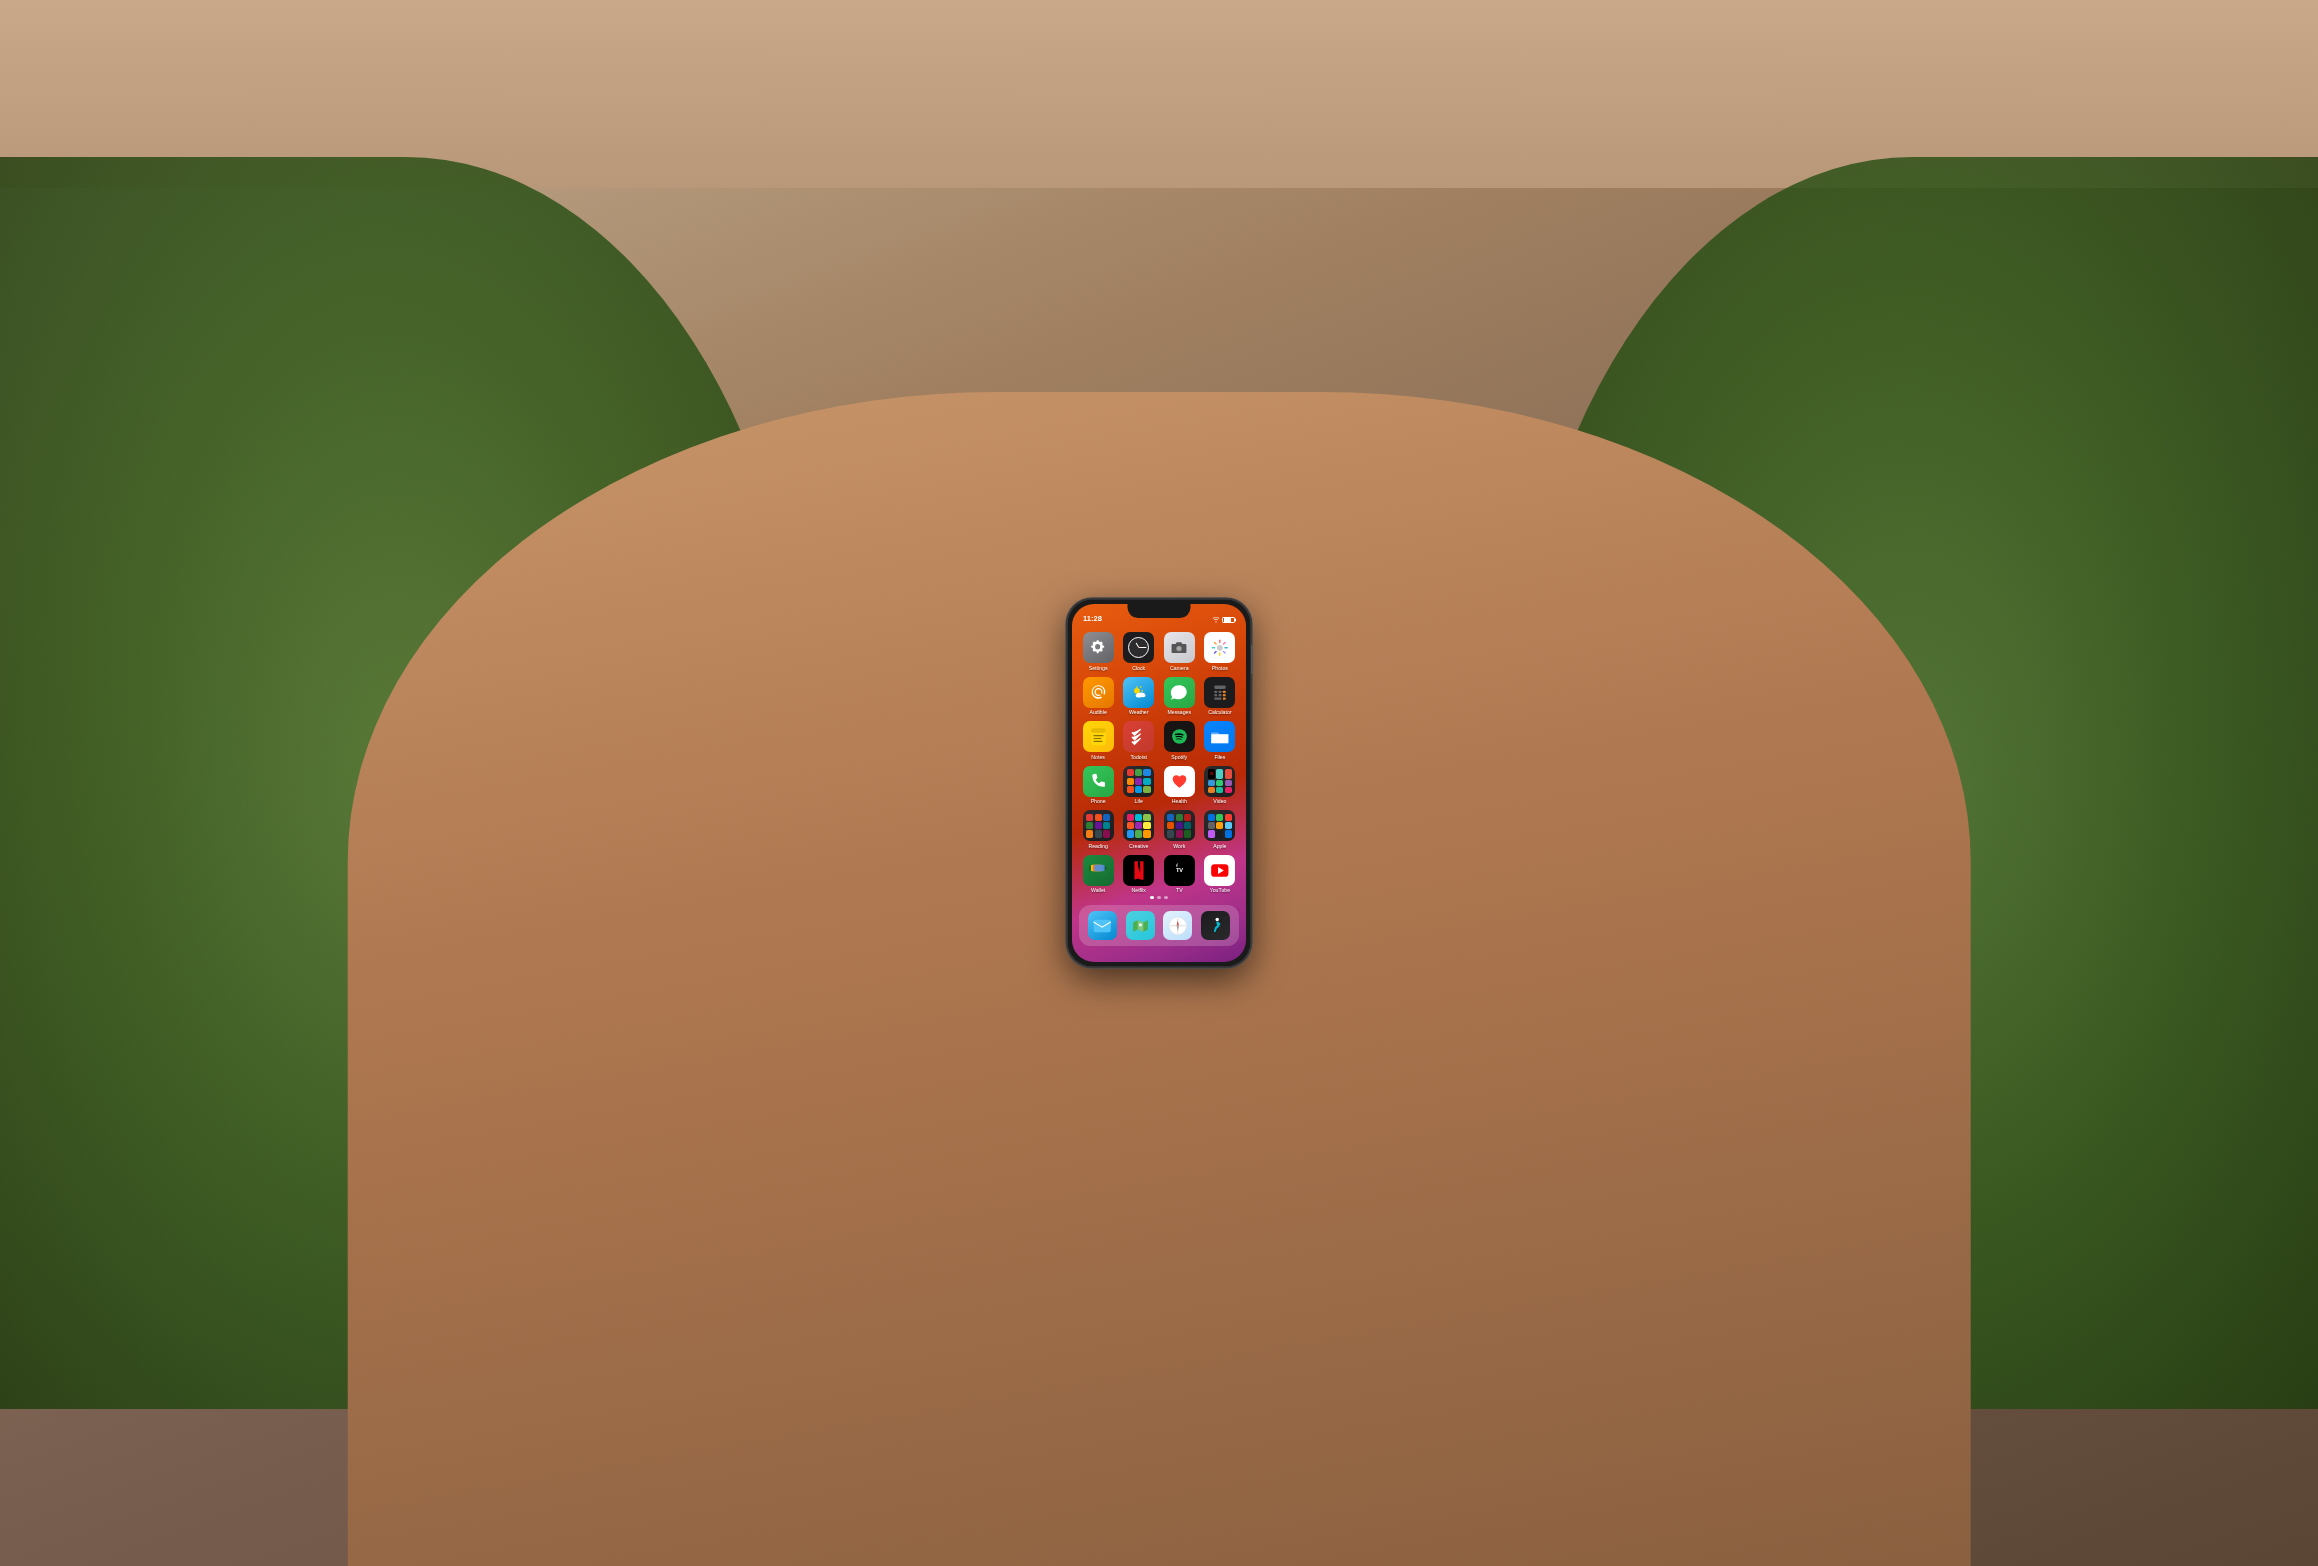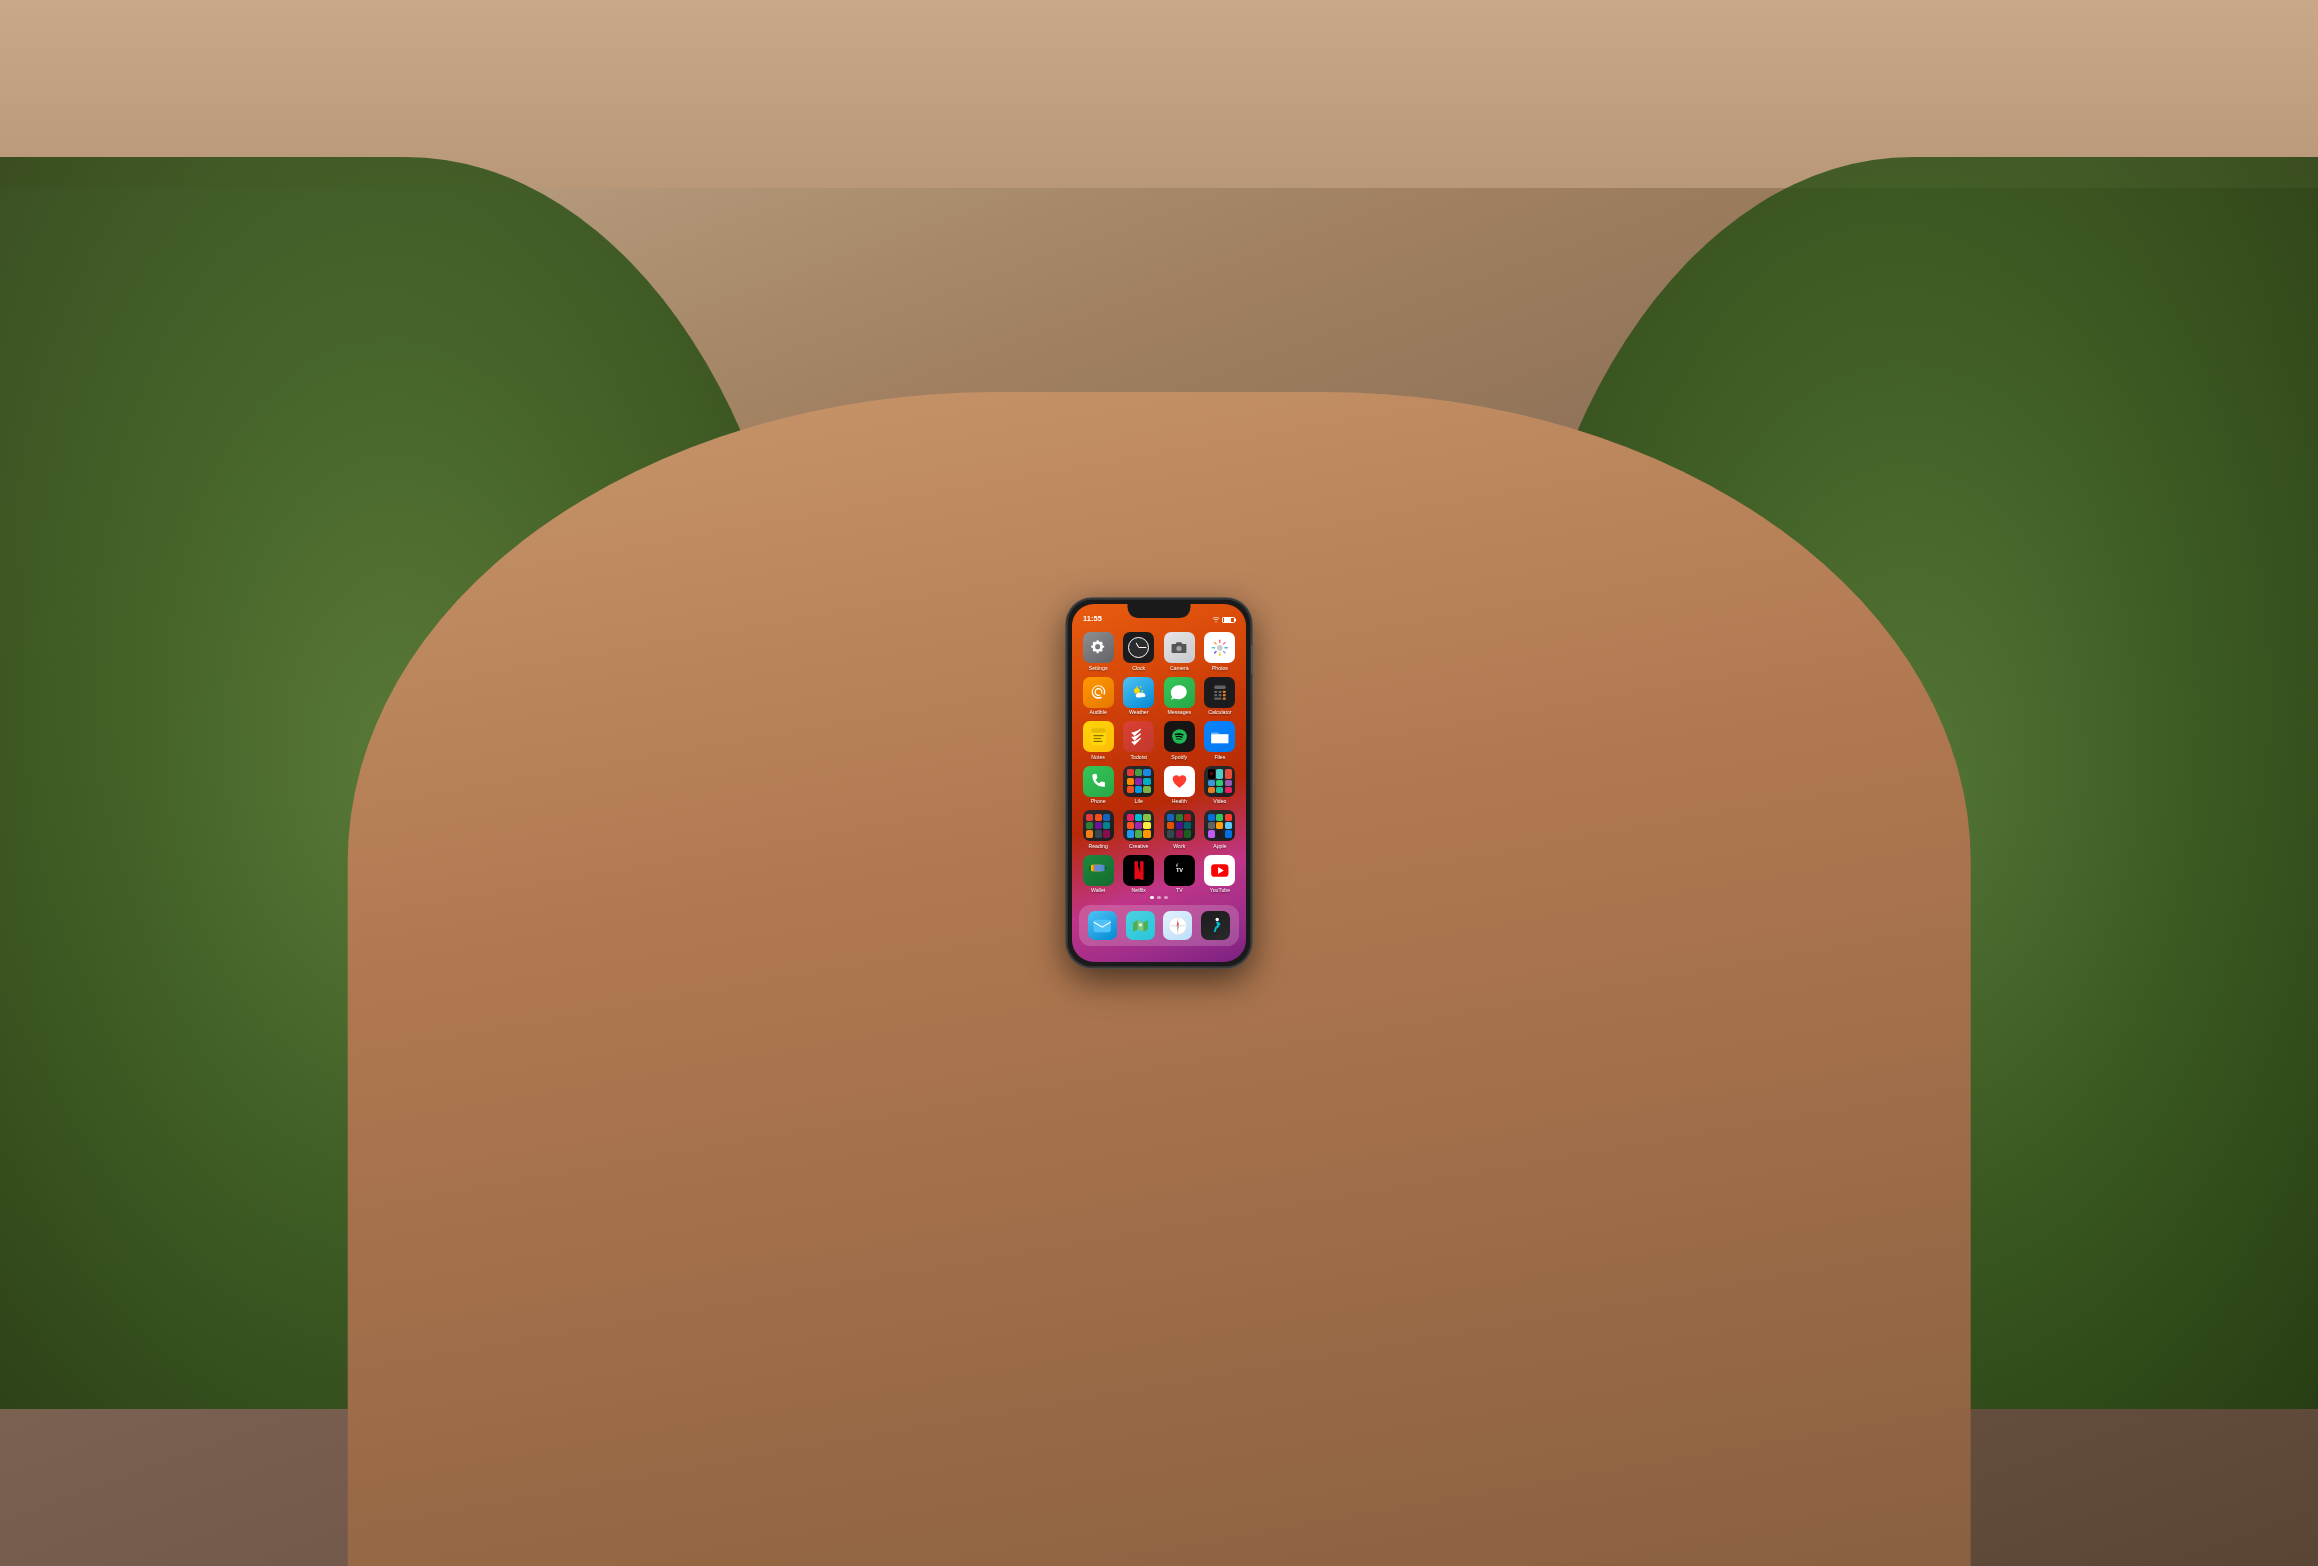--- a/index.html
+++ b/index.html
@@ -379,21 +379,21 @@
   <div class="foliage-right"></div>
   <div class="hand-bg"></div>
 
   <div class="phone-wrapper">
     <div class="phone">
       <div class="screen">
 
         <div class="notch"></div>
 
         <div class="status-bar">
-          <span class="status-time">11:55</span>
+          <span class="status-time">11:28</span>
           <div class="status-icons">
 
             <svg width="8" height="5.8" viewBox="0 0 14 10" fill="white">
               <path d="M7 7.5c.6 0 1 .4 1 1s-.4 1-1 1-1-.4-1-1 .4-1 1-1z"></path>
               <path d="M4.5 5.5C5.3 4.7 6.1 4.3 7 4.3s1.7.4 2.5 1.2l1-1C9.4 3.4 8.3 2.8 7 2.8S4.6 3.4 3.5 4.5l1 1z"></path>
               <path d="M2 3C3.4 1.7 5.1 1 7 1s3.6.7 5 2l1-1C11.4.7 9.3 0 7 0S2.6.7 1 2l1 1z"></path>
             </svg>
 
             <div class="battery-icon">
               <div class="battery-fill"></div>

